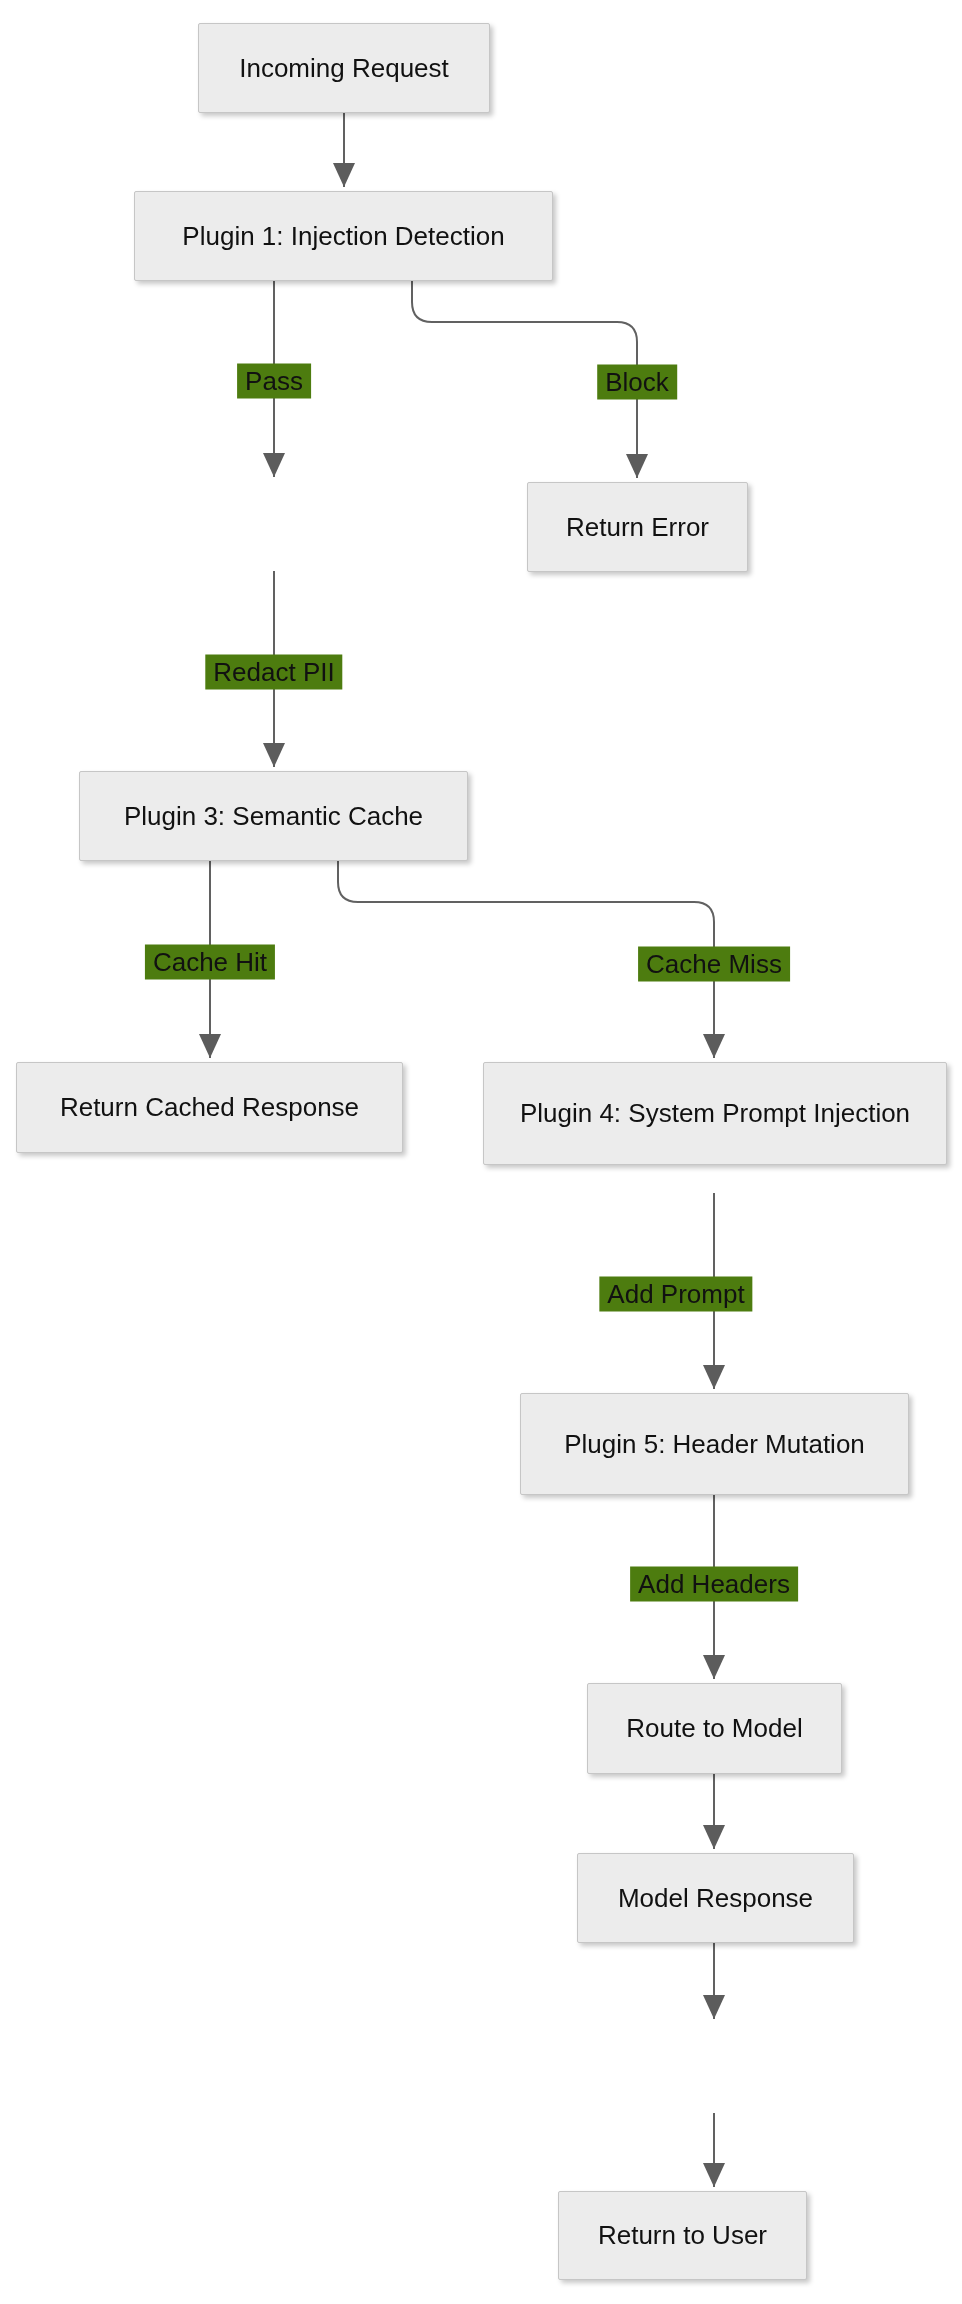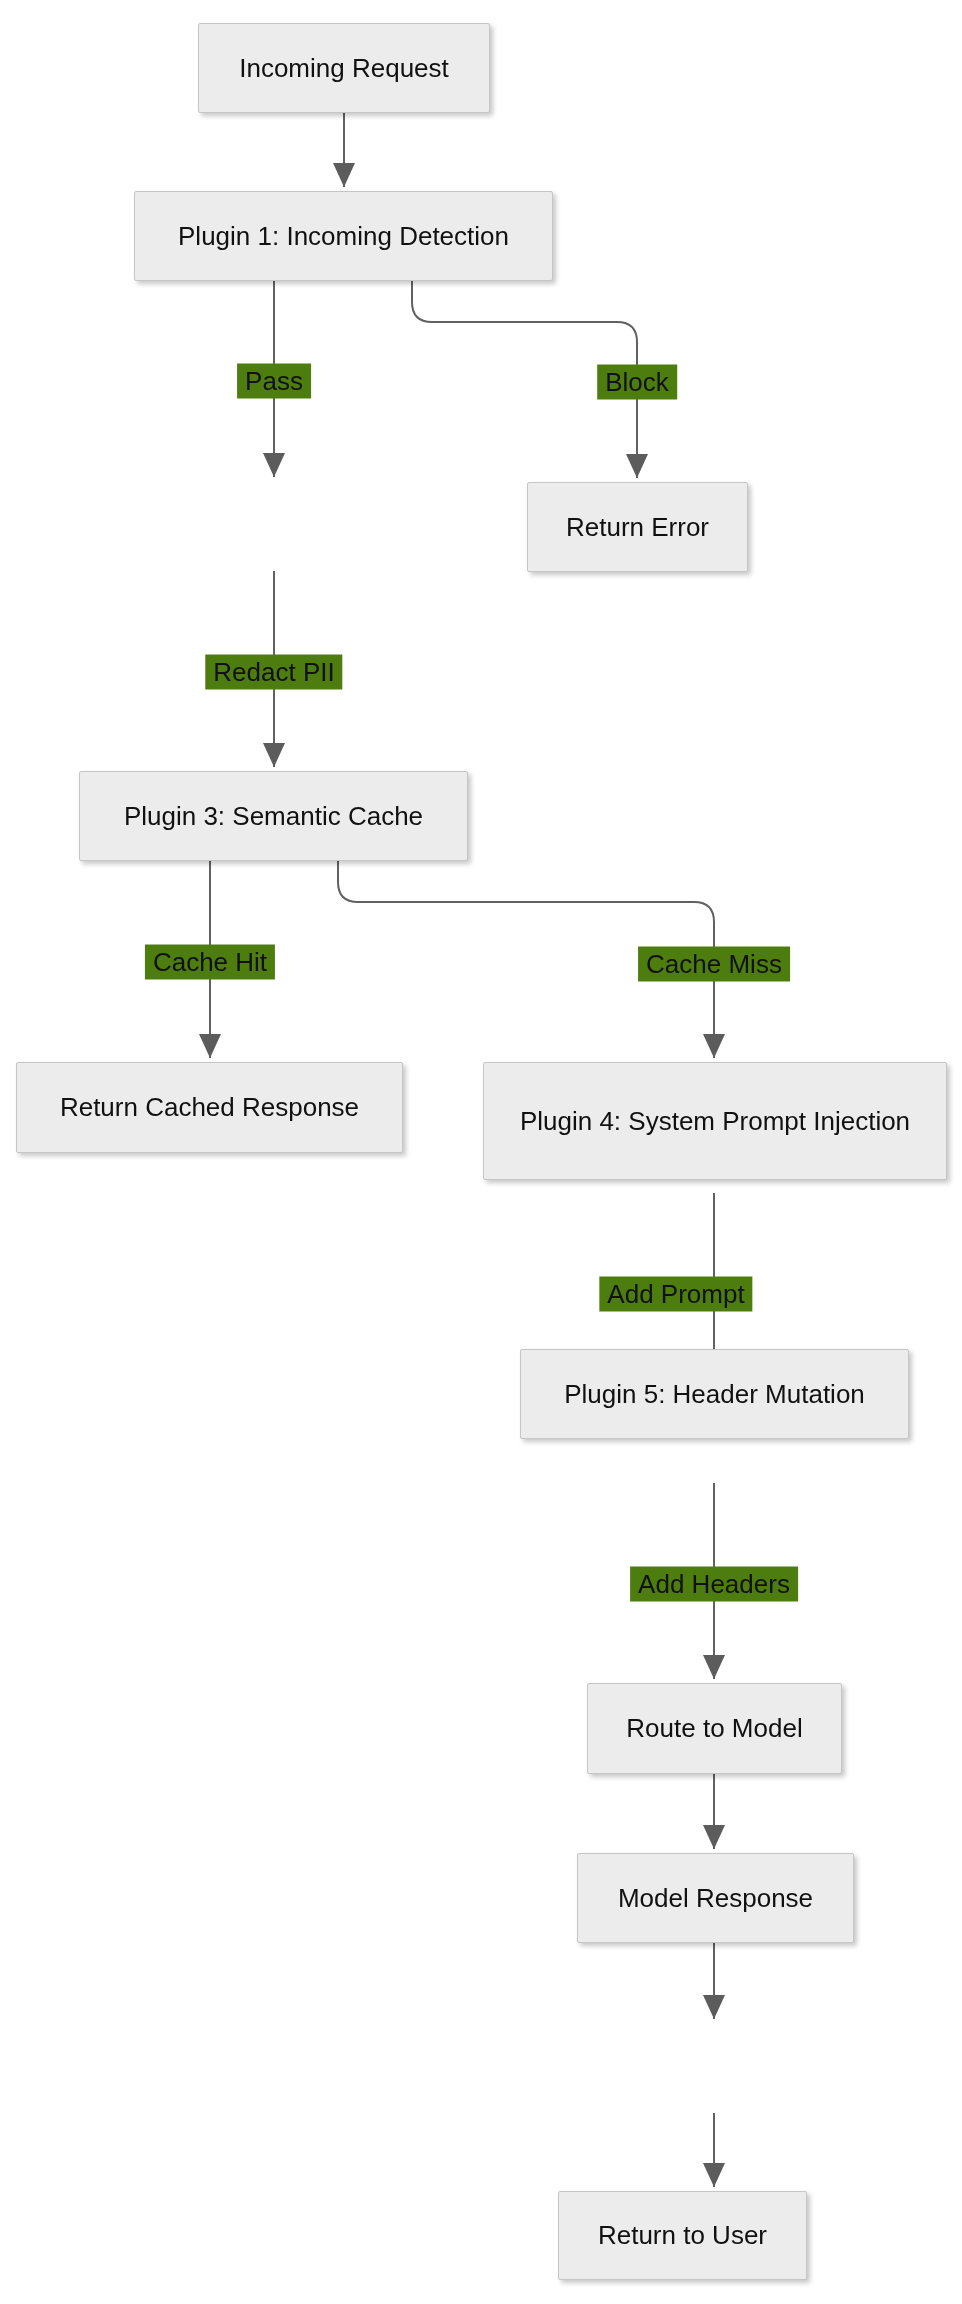--- a/index.html
+++ b/index.html
@@ -64,32 +64,32 @@
       <path d="M714,1193 L714,1389" marker-end="url(#arrow)"></path>
       <path d="M714,1483 L714,1679" marker-end="url(#arrow)"></path>
       <path d="M714,1774 L714,1849" marker-end="url(#arrow)"></path>
       <path d="M714,1943 L714,2019" marker-end="url(#arrow)"></path>
       <path d="M714,2113 L714,2187" marker-end="url(#arrow)"></path>
     </g>
   </svg>
 
   <div class="node" style="left:198px; top:23px;  width:292px; height:90px">Incoming Request</div>
 
-  <div class="node" style="left:134px; top:191px; width:419px; height:90px">Plugin 1: Incoming Detection</div>
+  <div class="node" style="left:134px; top:191px; width:419px; height:90px">Plugin 1: Injection Detection</div>
 
 
   <div class="node" style="left:527px; top:482px; width:221px; height:90px">Return Error</div>
 
   <div class="node" style="left:79px;  top:771px; width:389px; height:90px">Plugin 3: Semantic Cache</div>
 
   <div class="node" style="left:16px;  top:1062px; width:387px; height:91px">Return Cached Response</div>
 
-  <div class="node" style="left:483px; top:1062px; width:464px; height:118px">Plugin 4: System Prompt Injection</div>
+  <div class="node" style="left:483px; top:1062px; width:464px; height:103px">Plugin 4: System Prompt Injection</div>
 
-  <div class="node" style="left:520px; top:1349px; width:389px; height:90px">Plugin 5: Header Mutation</div>
+  <div class="node" style="left:520px; top:1393px; width:389px; height:102px">Plugin 5: Header Mutation</div>
 
   <div class="node" style="left:587px; top:1683px; width:255px; height:91px">Route to Model</div>
 
   <div class="node" style="left:577px; top:1853px; width:277px; height:90px">Model Response</div>
 
 
   <div class="node" style="left:558px; top:2191px; width:249px; height:89px">Return to User</div>
 
   <div class="edge-label" style="left:274px; top:381px">Pass</div>
 

